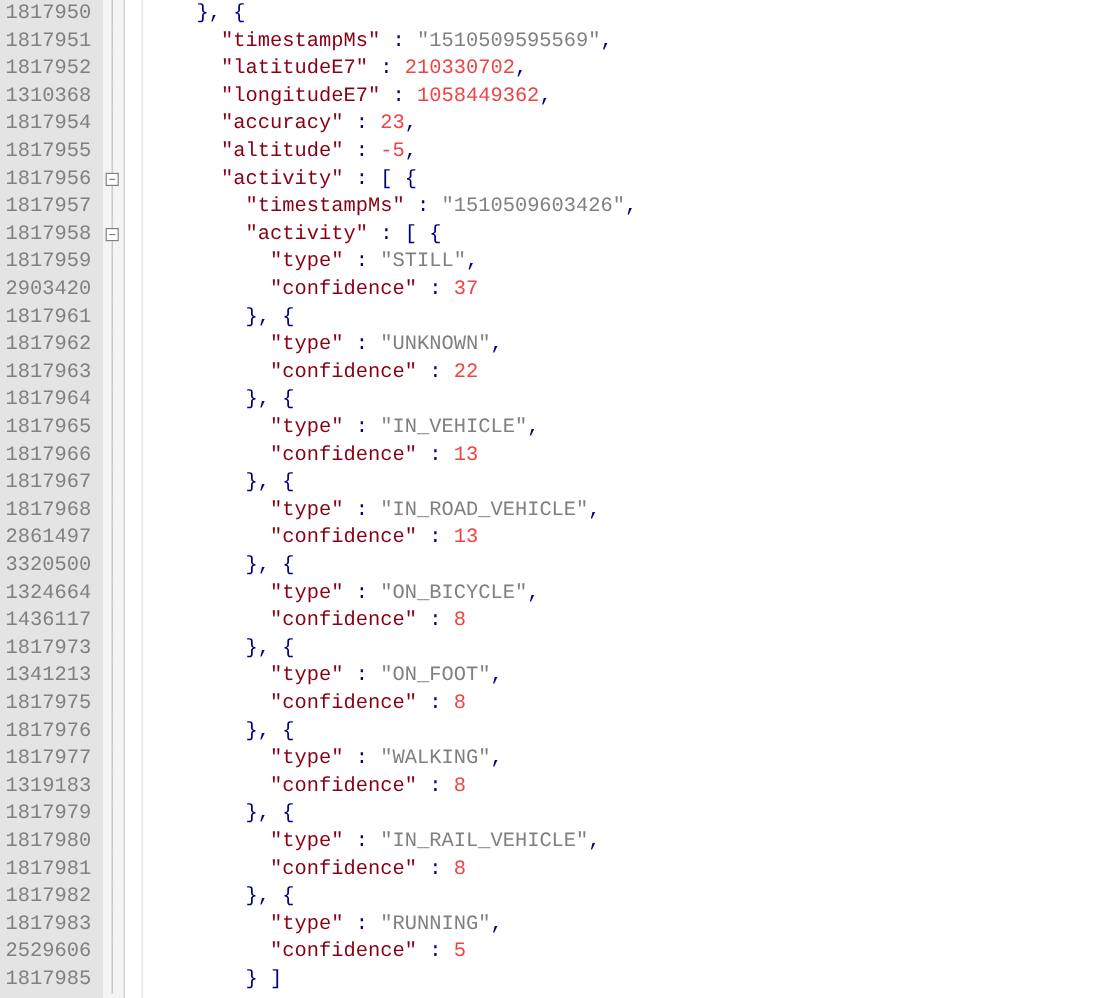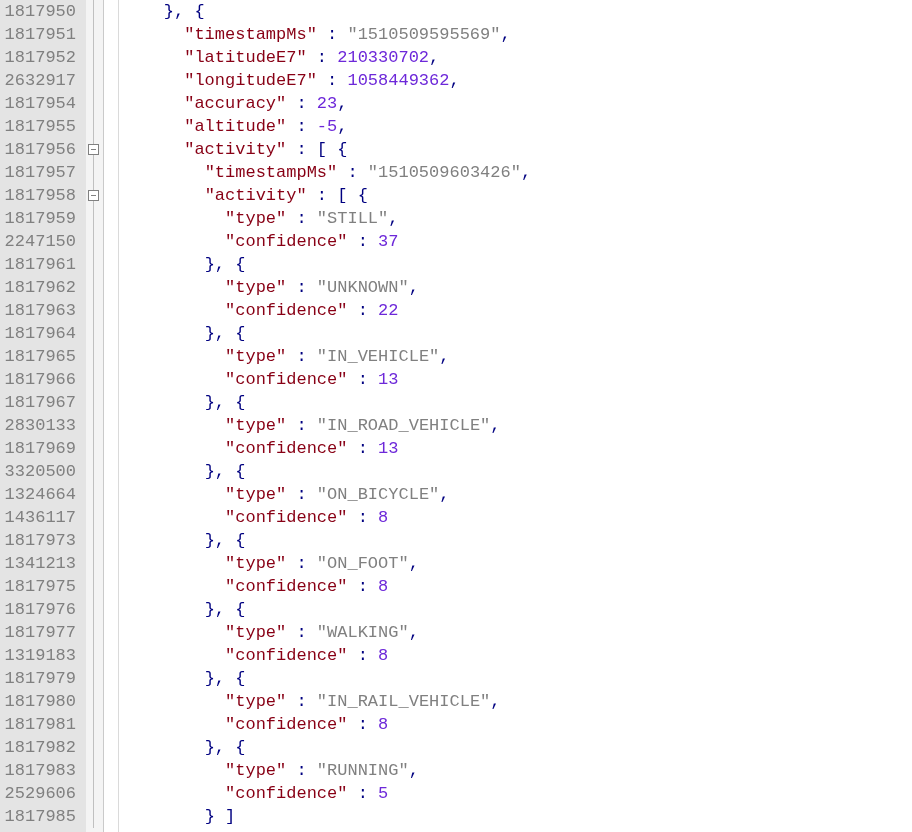--- a/index.html
+++ b/index.html
@@ -47,21 +47,21 @@
     flex: 1;
     background: #ffffff;
     white-space: pre;
     padding-left: 4px;
   }
   .code-line { height: 23px; }
   
   .tok-punc  { color: #000080; }
   .tok-key   { color: #880015; }
   .tok-str   { color: #808080; }
-  .tok-num   { color: #6d28d9; }
+  .tok-num   { color: #ef4444; }
   .fold-box {
     position: absolute;
     top: 6px; left: 2px;
     width: 11px; height: 11px;
     border: 1px solid #808080;
     background: #ffffff;
     box-sizing: border-box;
   }
   .fold-box::before,
   .fold-box::after { content: ""; position: absolute; background:#808080; }
@@ -72,37 +72,37 @@
   }
 </style>
 </head>
 <body>
 
 <div class="editor">
   <div class="gutter-lines" id="gutter-lines">
       <div>1817950</div>
       <div>1817951</div>
       <div>1817952</div>
-      <div>2632917</div>
+      <div>1310368</div>
       <div>1817954</div>
       <div>1817955</div>
       <div>1817956</div>
       <div>1817957</div>
       <div>1817958</div>
       <div>1817959</div>
-      <div>2247150</div>
+      <div>2903420</div>
       <div>1817961</div>
       <div>1817962</div>
       <div>1817963</div>
       <div>1817964</div>
       <div>1817965</div>
       <div>1817966</div>
       <div>1817967</div>
-      <div>2830133</div>
-      <div>1817969</div>
+      <div>1817968</div>
+      <div>2861497</div>
       <div>3320500</div>
       <div>1324664</div>
       <div>1436117</div>
       <div>1817973</div>
       <div>1341213</div>
       <div>1817975</div>
       <div>1817976</div>
       <div>1817977</div>
       <div>1319183</div>
       <div>1817979</div>

